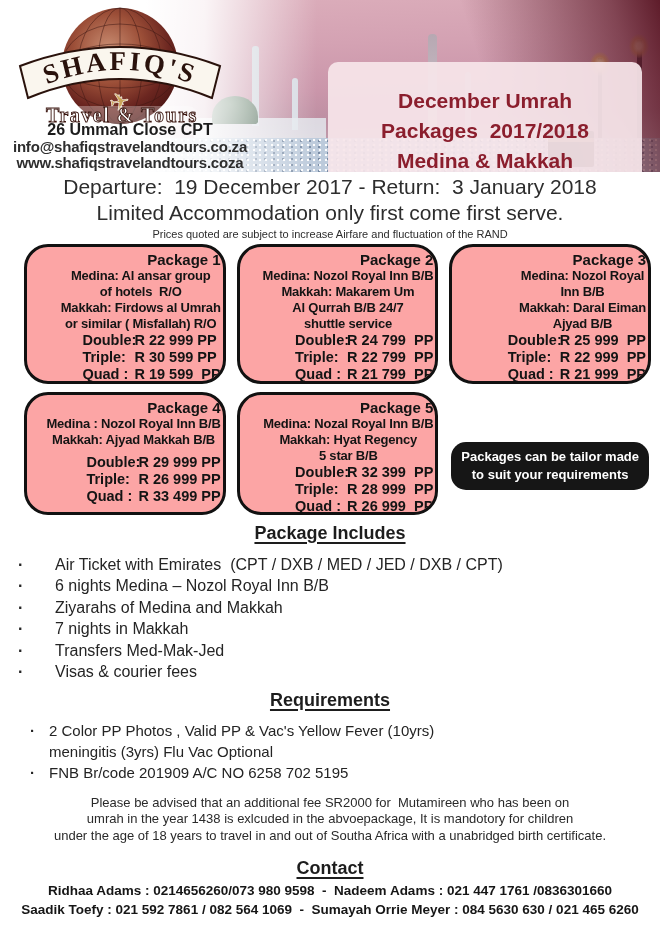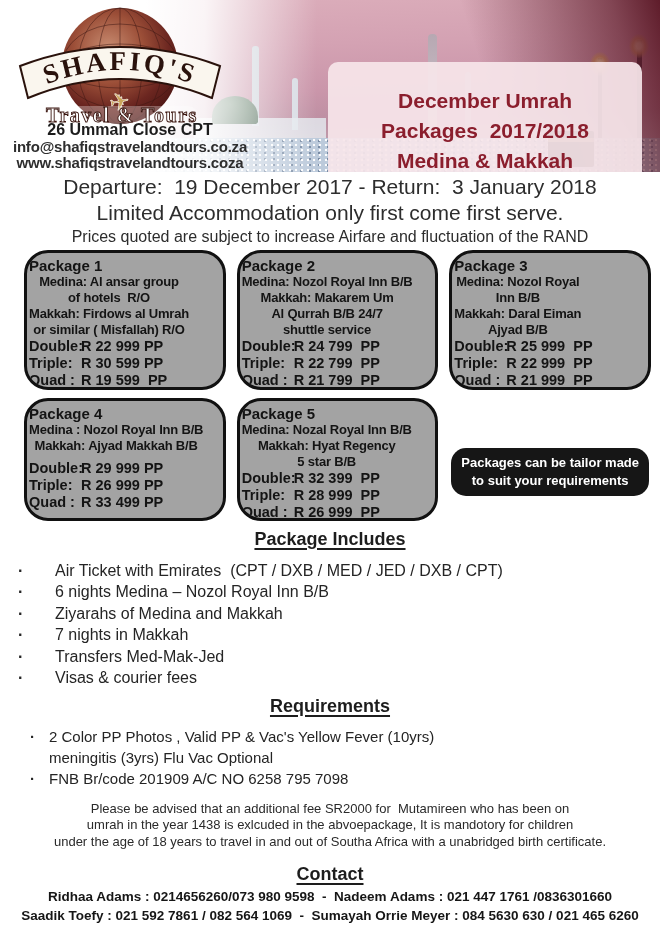--- a/index.html
+++ b/index.html
@@ -47,28 +47,28 @@
   .addr1 { font-weight:700; font-size:16px; color:#1c1c1c; }
   .addr2 { font-weight:700; font-size:15px; color:#2e2e2e; letter-spacing:-.2px; }
   .title-box { position:absolute; right:18px; top:30px; width:314px; border-radius:10px;
     background:rgba(246,229,233,.93); padding:24px 0 7px;margin-top:32px; }
   .title-text { white-space:pre; text-align:center; font-weight:700; font-size:21px; line-height:1.42; color:#8b1e2d; }
 
   
   .intro { text-align:center; padding-top:4px; }
   .intro-l1,.intro-l2 { font-size:21px; color:#2d2d2d; white-space:pre; line-height:1.06; }
   .intro-l2 { margin-top:4px; }
-  .intro-l3 { font-size:16px; color:#2d2d2d; margin-top:3px; white-space:pre; }
+  .intro-l3 { font-size:11px; color:#2d2d2d; margin-top:3px; white-space:pre; }
 
   
   .pkg-row { display:grid; grid-template-columns:1fr 1fr 1fr; gap:11px; margin:0 9px 0 24px; }
   .row1 { margin-top:4px; height:140px; }
   .row2 { margin-top:8px; height:123px; }
-  .pkg { border:3px solid #111; border-radius:24px; background:#a3a3a3; box-sizing:border-box;
-    display:flex; flex-direction:column; align-items:flex-start; padding:4px 2px 7px; overflow:hidden; }
+  .pkg { border:3px solid #111; border-radius:24px; background:#fca5a5; box-sizing:border-box;
+    display:flex; flex-direction:column; align-items:flex-end; padding:4px 2px 7px; overflow:hidden; }
   .pkg-title { font-weight:700; font-size:15px; line-height:17px; color:#141414; }
   .pkg-hotels { font-weight:700; font-size:13px; line-height:16px; letter-spacing:-.2px;
     white-space:pre; text-align:center; color:#141414; }
   .pkg-prices { margin-top:auto; }
   .prow { display:flex; font-weight:700; font-size:14.5px; line-height:17px; color:#141414; }
   .plabel { width:52px; }
   .pval { white-space:pre; }
   .tailor-pill { align-self:center; justify-self:stretch; margin:26px 2px 0 2px; background:#161616; color:#fff;
     border-radius:15px; padding:6px 6px; font-weight:700; font-size:13px; line-height:1.35;
     text-align:center; white-space:pre; }
@@ -278,21 +278,21 @@
     <li>Ziyarahs of Medina and Makkah</li>
     <li>7 nights in Makkah</li>
     <li>Transfers Med-Mak-Jed</li>
     <li>Visas &amp; courier fees</li>
   </ul>
 
   <h2 class="sec-head req-head" style="margin-bottom:0;">Requirements</h2>
   <ul class="reqs">
     <li>2 Color PP Photos , Valid PP &amp; Vac's Yellow Fever (10yrs)
 meningitis (3yrs) Flu Vac Optional</li>
-    <li>FNB Br/code 201909 A/C NO 6258 795 7098</li>
+    <li>FNB Br/code 201909 A/C NO 6258 702 5195</li>
   </ul>
 
   <div class="notice">Please be advised that an additional fee SR2000 for  Mutamireen who has been on
 umrah in the year 1438 is exlcuded in the abvoepackage, It is mandotory for children
 under the age of 18 years to travel in and out of Southa Africa with a unabridged birth certificate.</div>
 
   <h2 class="sec-head contact-head" style="margin-bottom:2px;">Contact</h2>
   <div class="contact-line">Ridhaa Adams : 0214656260/073 980 9598  -  Nadeem Adams : 021 447 1761 /0836301660</div>
   <div class="contact-line">Saadik Toefy : 021 592 7861 / 082 564 1069  -  Sumayah Orrie Meyer : 084 5630 630 / 021 465 6260</div>
 

